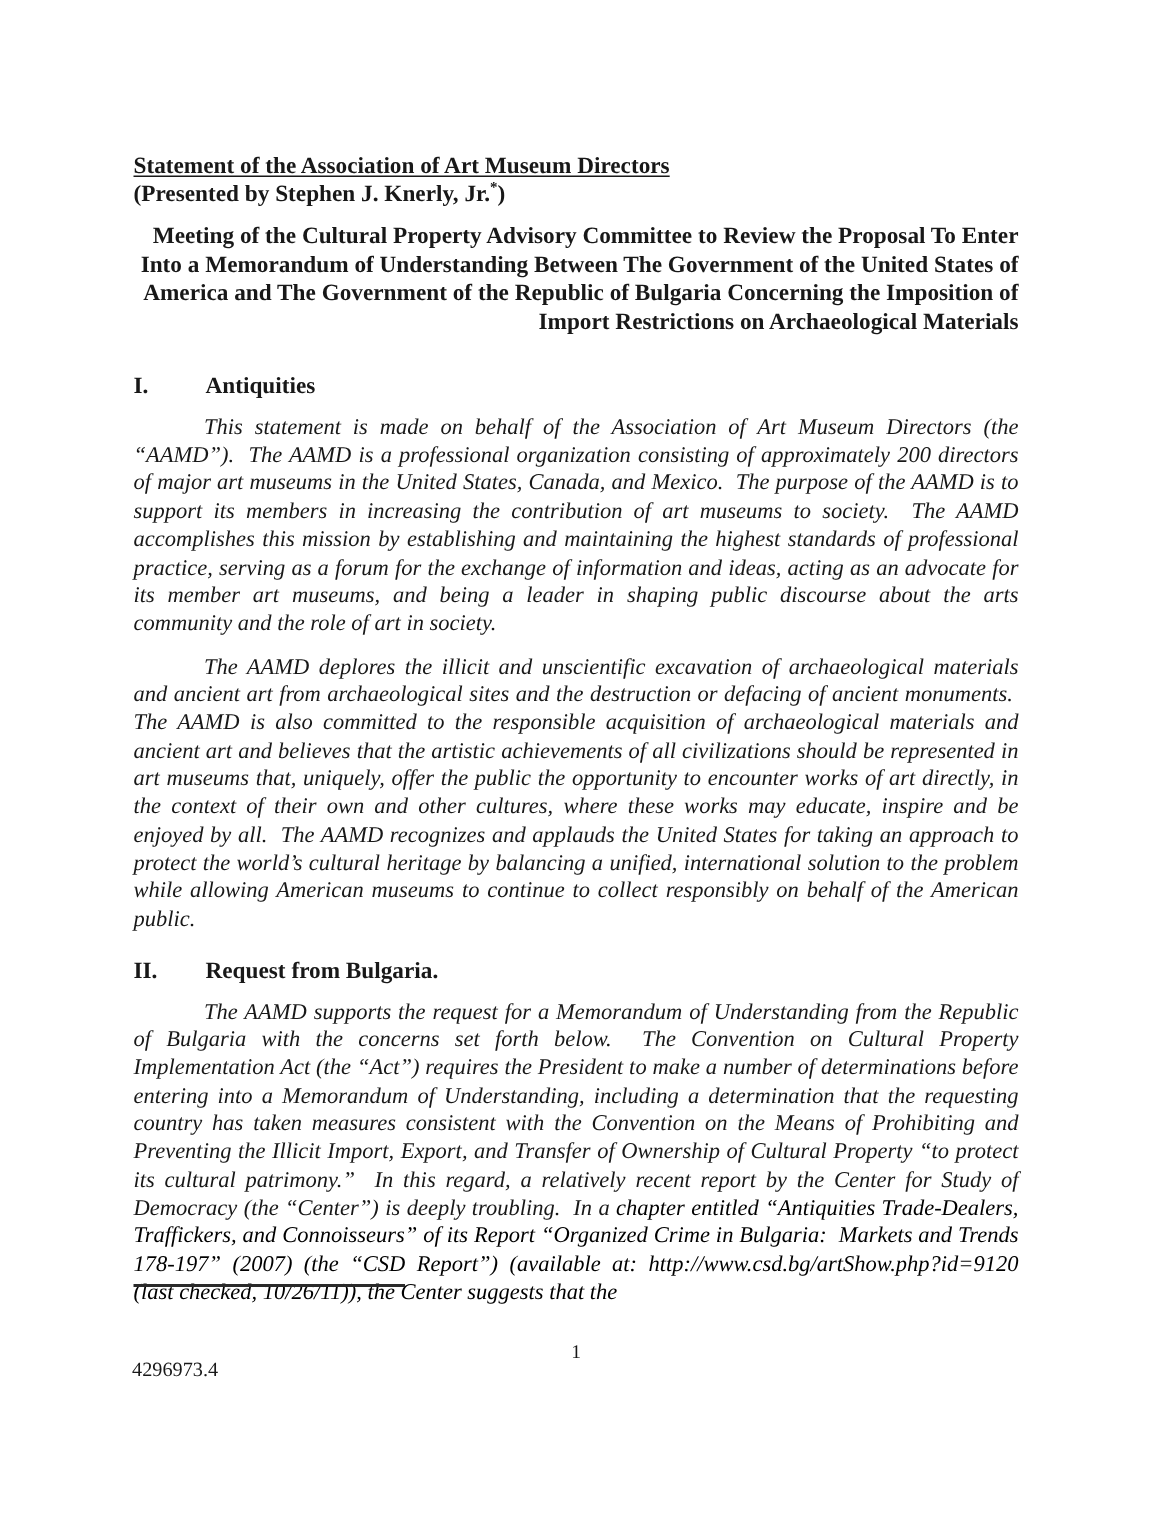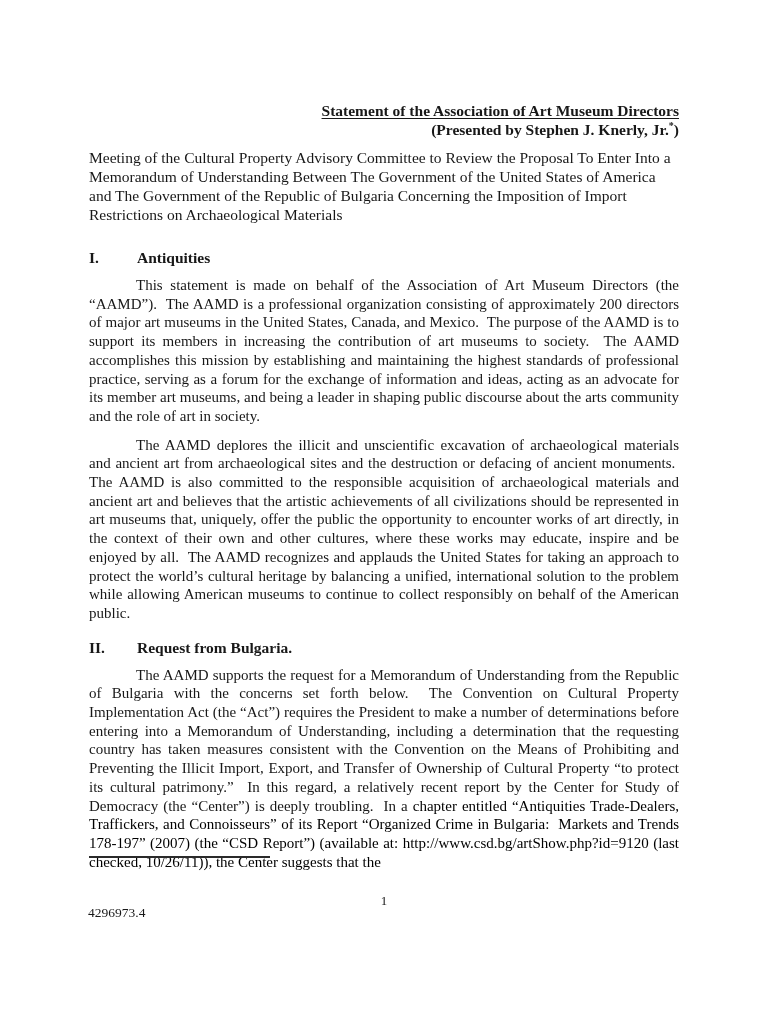--- a/index.html
+++ b/index.html
@@ -12,57 +12,58 @@
     color: #181818;
     overflow: hidden;
   }
   .content {
     position: absolute;
     left: 89px;
     top: 101px;
     width: 590px;
   }
   .title-block {
-    text-align: right;
+    text-align: left;
     font-weight: bold;
     font-size: 15.5px;
     line-height: 19px;
     margin-bottom: 9px;
   }
   .title-underlined {
     text-decoration: underline;
     text-underline-offset: 2px;
   }
   sup {
     font-size: 10px;
     line-height: 0;
   }
   .meeting-heading {
-    text-align: left;
-    font-weight: normal;
+    text-align: right;
+    font-weight: bold;
     font-size: 15.5px;
     line-height: 19px;
     margin-bottom: 24px;
   }
   .section-heading {
     font-weight: bold;
     font-size: 15.5px;
     line-height: 19px;
     margin: 15px 0 9px 0;
   }
   .sec-num {
     display: inline-block;
     width: 48px;
   }
   p.body {
     margin: 0 0 10px 0;
     font-size: 15px;
     line-height: 18.7px;
     text-align: justify;
     text-indent: 47px;
+    font-style: italic;
   }
   .light { color: #000000; }
   .footnote-rule {
     position: absolute;
     left: 89px;
     top: 856px;
     width: 181px;
     border-top: 2px solid #2a2a2a;
   }
   .footnote {

